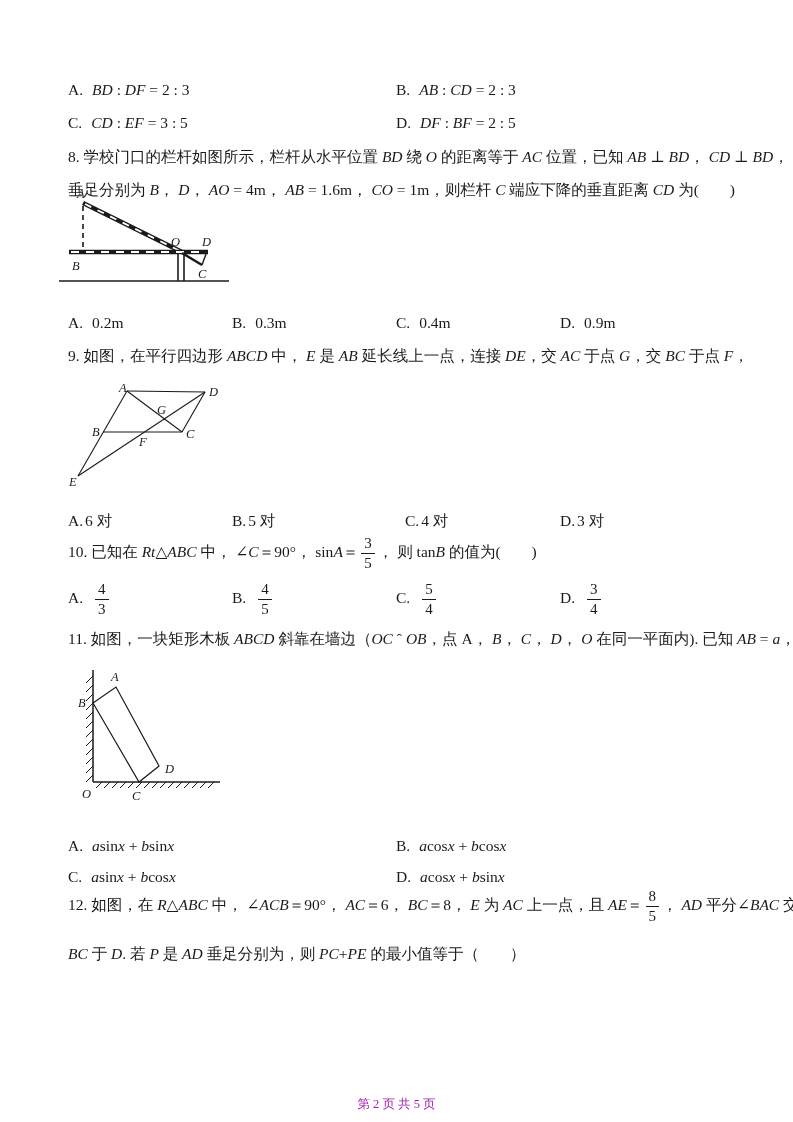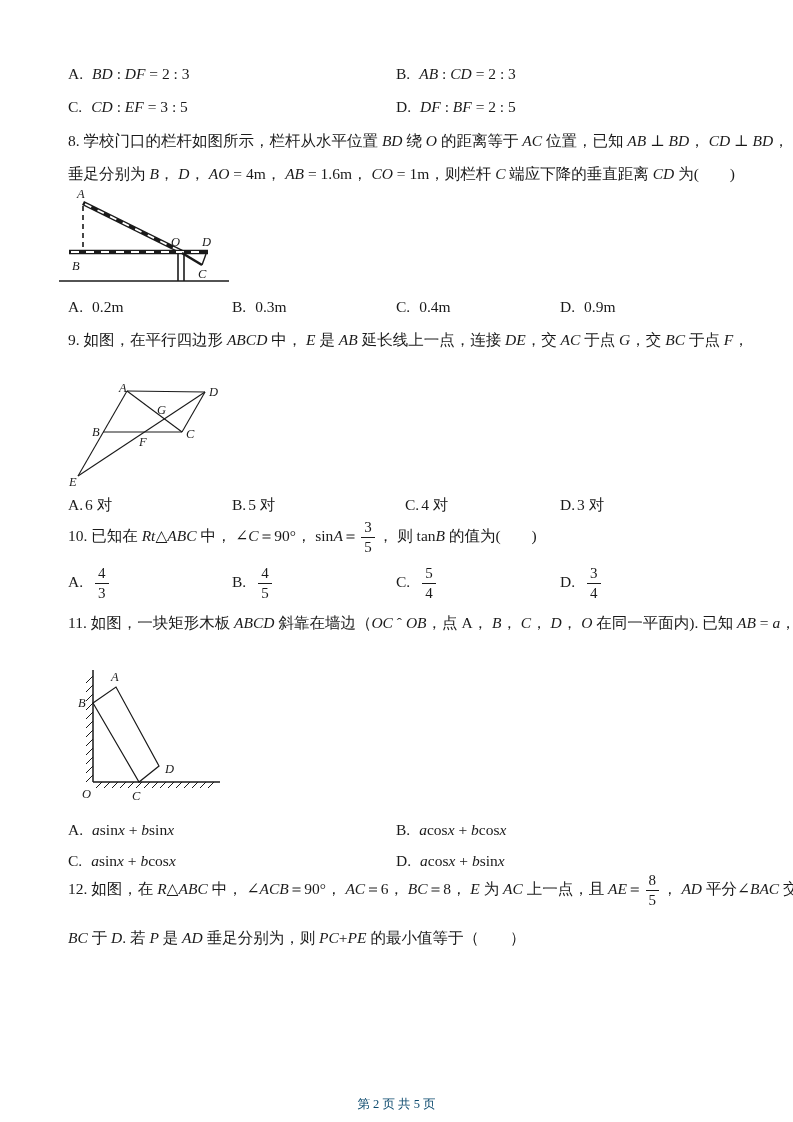--- a/index.html
+++ b/index.html
@@ -11,20 +11,21 @@
     font-family:"Liberation Serif","DejaVu Serif",serif;
     color:#1a1a1a;
     overflow:hidden;
   }
   .line{
     position:absolute;
     left:68px;
     white-space:nowrap;
     font-size:15.5px;
     line-height:1.25;
+    margin-top:16px;
   }
   .mi{font-style:italic;}
   .olabel{margin-right:9px;}
   .frac{
     display:inline-block;
     text-align:center;
     vertical-align:middle;
     line-height:1.1;
     font-size:15px;
     margin:0 3px;
@@ -36,21 +37,21 @@
     font-family:"Liberation Serif","DejaVu Serif",serif;
     font-style:italic;
     font-size:12.5px;
     fill:#1a1a1a;
   }
   .footer{
     position:absolute;
     top:1096px;left:0;right:0;
     text-align:center;
     font-size:12.5px;
-    color:#0c4a6e;
+    color:#a21caf;
   }
 </style>
 </head>
 <body>
 
 <div class="page">
 
   <div class="line" style="top:64px;left:68px"><span class="olabel">A.</span><span><span class="mi">BD</span><span> : </span><span class="mi">DF</span><span> = 2 : 3</span></span></div>
   <div class="line" style="top:64px;left:396px"><span class="olabel">B.</span><span><span class="mi">AB</span><span> : </span><span class="mi">CD</span><span> = 2 : 3</span></span></div>
   <div class="line" style="top:97px;left:68px"><span class="olabel">C.</span><span><span class="mi">CD</span><span> : </span><span class="mi">EF</span><span> = 3 : 5</span></span></div>

